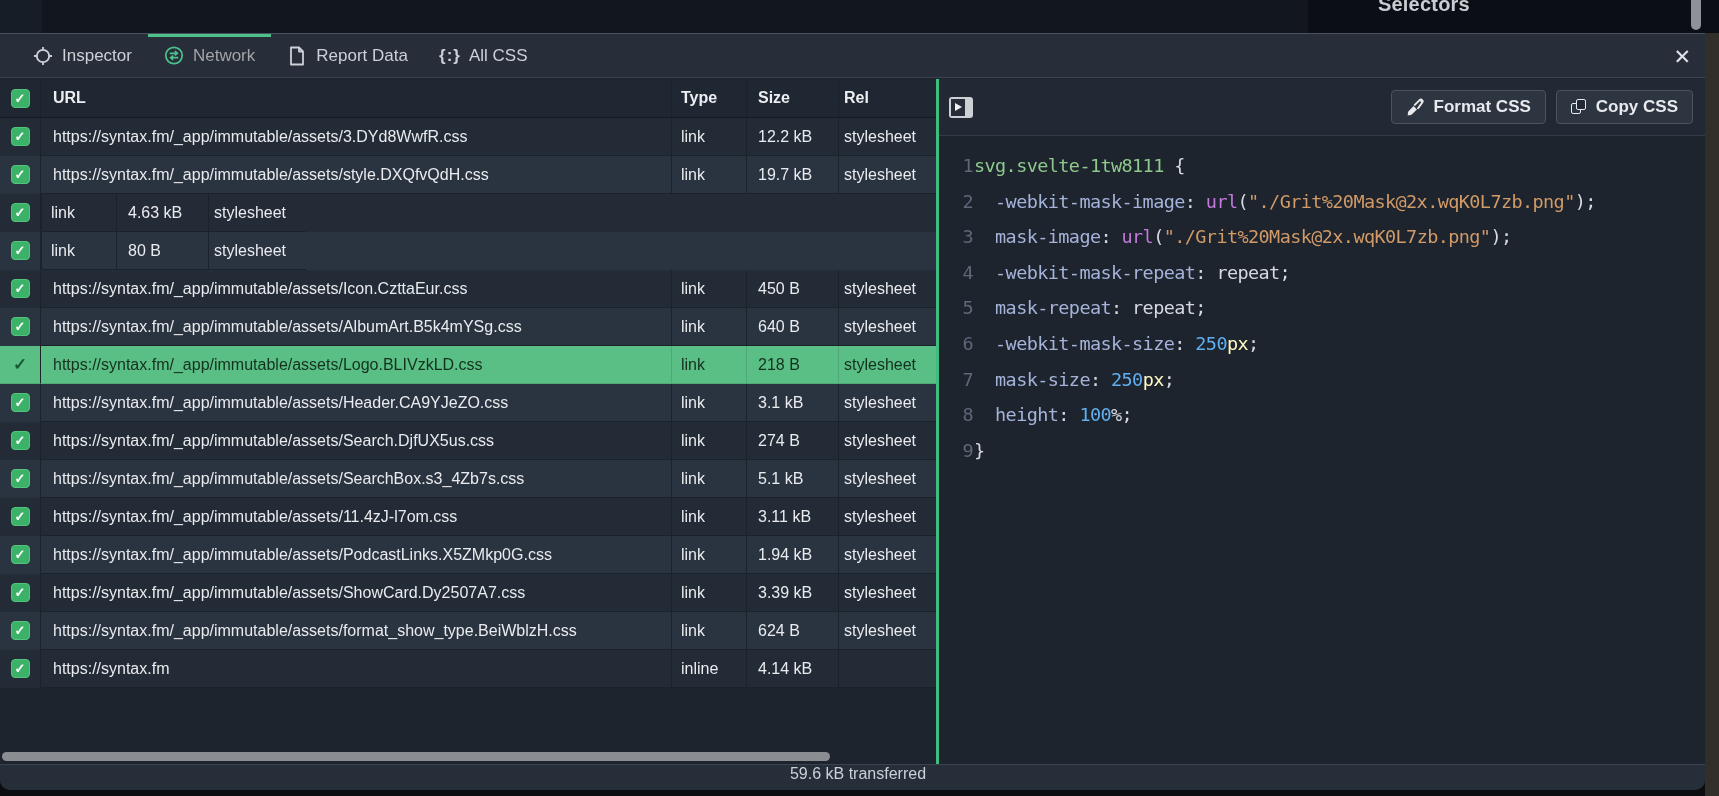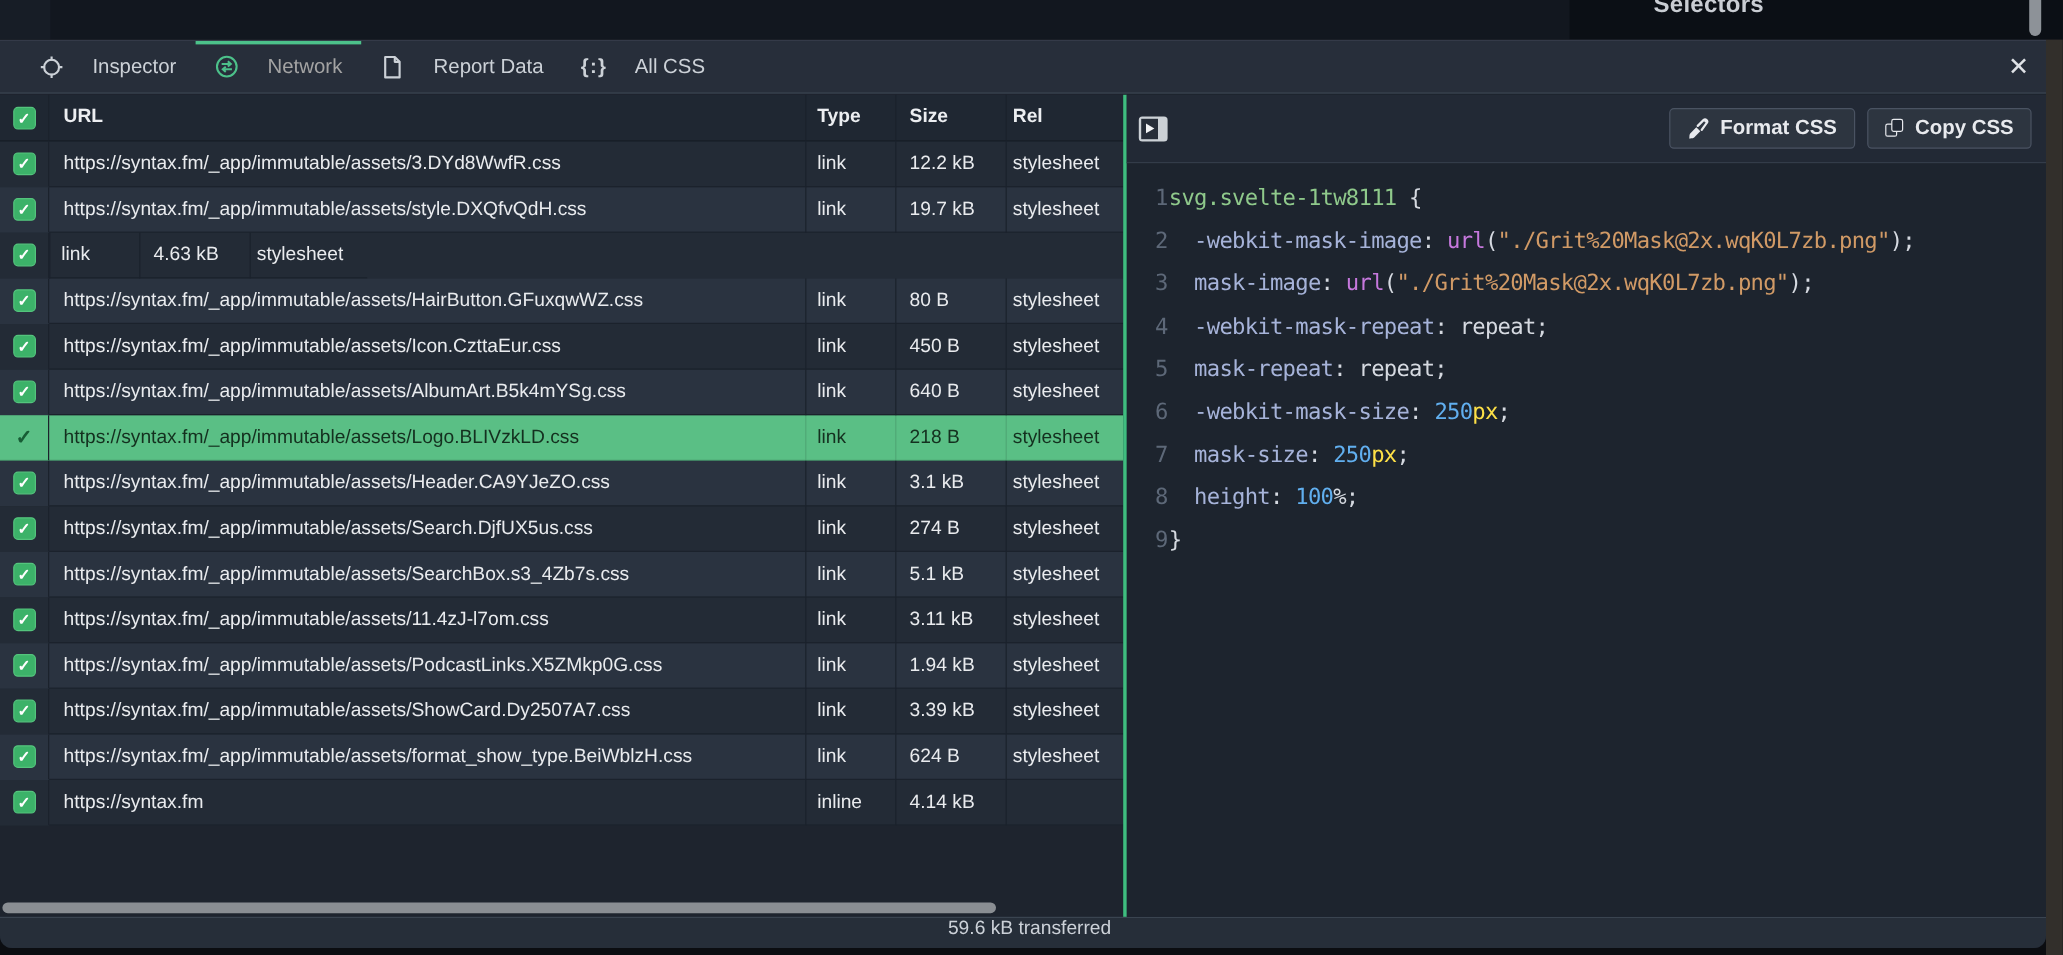--- a/index.html
+++ b/index.html
@@ -22,21 +22,21 @@
 
   
   .window { position:absolute; left:0; top:33px; width:1705px; height:757px;
             background:#1e242e; border-radius:0 0 10px 10px; overflow:hidden;
             border-top:1px solid #4a5260; }
 
   
   .tabbar { position:absolute; left:0; top:0; width:1705px; height:44px;
             background:#272e3a; border-bottom:1px solid #3a4450;
             display:flex; align-items:center; padding-left:17px; }
-  .tab { position:relative; height:44px; display:flex; align-items:center; gap:24px;
+  .tab { position:relative; height:44px; display:flex; align-items:center; gap:9px;
          padding:16px 16px; color:#ccd1d7; font-size:17px; cursor:default; }
   .tab.active { color:#a3a3a3; }
   .tab.active::before { content:""; position:absolute; left:0; top:0; height:3px; width:100%;
                         background:#4cc18a; }
   .tab .ticon { width:20px; height:20px; display:flex; align-items:center; justify-content:center; }
   .tab .ticon svg { display:block; }
   .close-btn { position:absolute; right:14px; top:50%; transform:translateY(-50%);
                color:#dfe2e6; font-size:21px; line-height:1; cursor:default; }
 
   
@@ -96,21 +96,21 @@
   .copy-glyph .r2 { position:absolute; left:5px; top:0; width:10px; height:11px;
                     border:1.8px solid #e7e9ed; border-radius:2px; background:#222935; }
 
   .code-area { position:absolute; left:0; top:58px; width:766px; height:627px; overflow:hidden;
                padding-top:11px; font-family:"DejaVu Sans Mono", monospace;
                font-size:18.5px; letter-spacing:-0.6px; line-height:35.6px; }
   .code-line { display:flex; white-space:pre; }
   .lineno { width:22px; text-align:right; margin-left:12px; color:#5d6878; flex:none; }
   .linecode { margin-left:1px; color:#d5d9e0; }
   .t-sel { color:#8fc98b; } .t-prop { color:#a6b3d9; } .t-fn { color:#c678dd; }
-  .t-str { color:#d19a66; } .t-num { color:#61afef; } .t-unit { color:#fde047; }
+  .t-str { color:#d19a66; } .t-num { color:#61afef; } .t-unit { color:#fef9c3; }
   .t-plain { color:#d5d9e0; }
 </style>
 </head>
 <body>
 
 <div class="stage">
 
   <div class="top-strip">
     <div class="corner-block"></div>
     <div class="dark-right"></div>
@@ -197,21 +197,20 @@
               <span class="cbx">✓</span>
             </div>
             <div class="cell c-type">link</div>
             <div class="cell c-size">4.63 kB</div>
             <div class="cell c-rel">stylesheet</div>
           </div>
           <div class="trow alt">
             <div class="cell c-check">
               <span class="cbx">✓</span>
             </div>
-            <div class="cell c-url">https://syntax.fm/_app/immutable/assets/HairButton.GFuxqwWZ.css</div>
             <div class="cell c-type">link</div>
             <div class="cell c-size">80 B</div>
             <div class="cell c-rel">stylesheet</div>
           </div>
           <div class="trow base">
             <div class="cell c-check">
               <span class="cbx">✓</span>
             </div>
             <div class="cell c-url">https://syntax.fm/_app/immutable/assets/Icon.CzttaEur.css</div>
             <div class="cell c-type">link</div>

